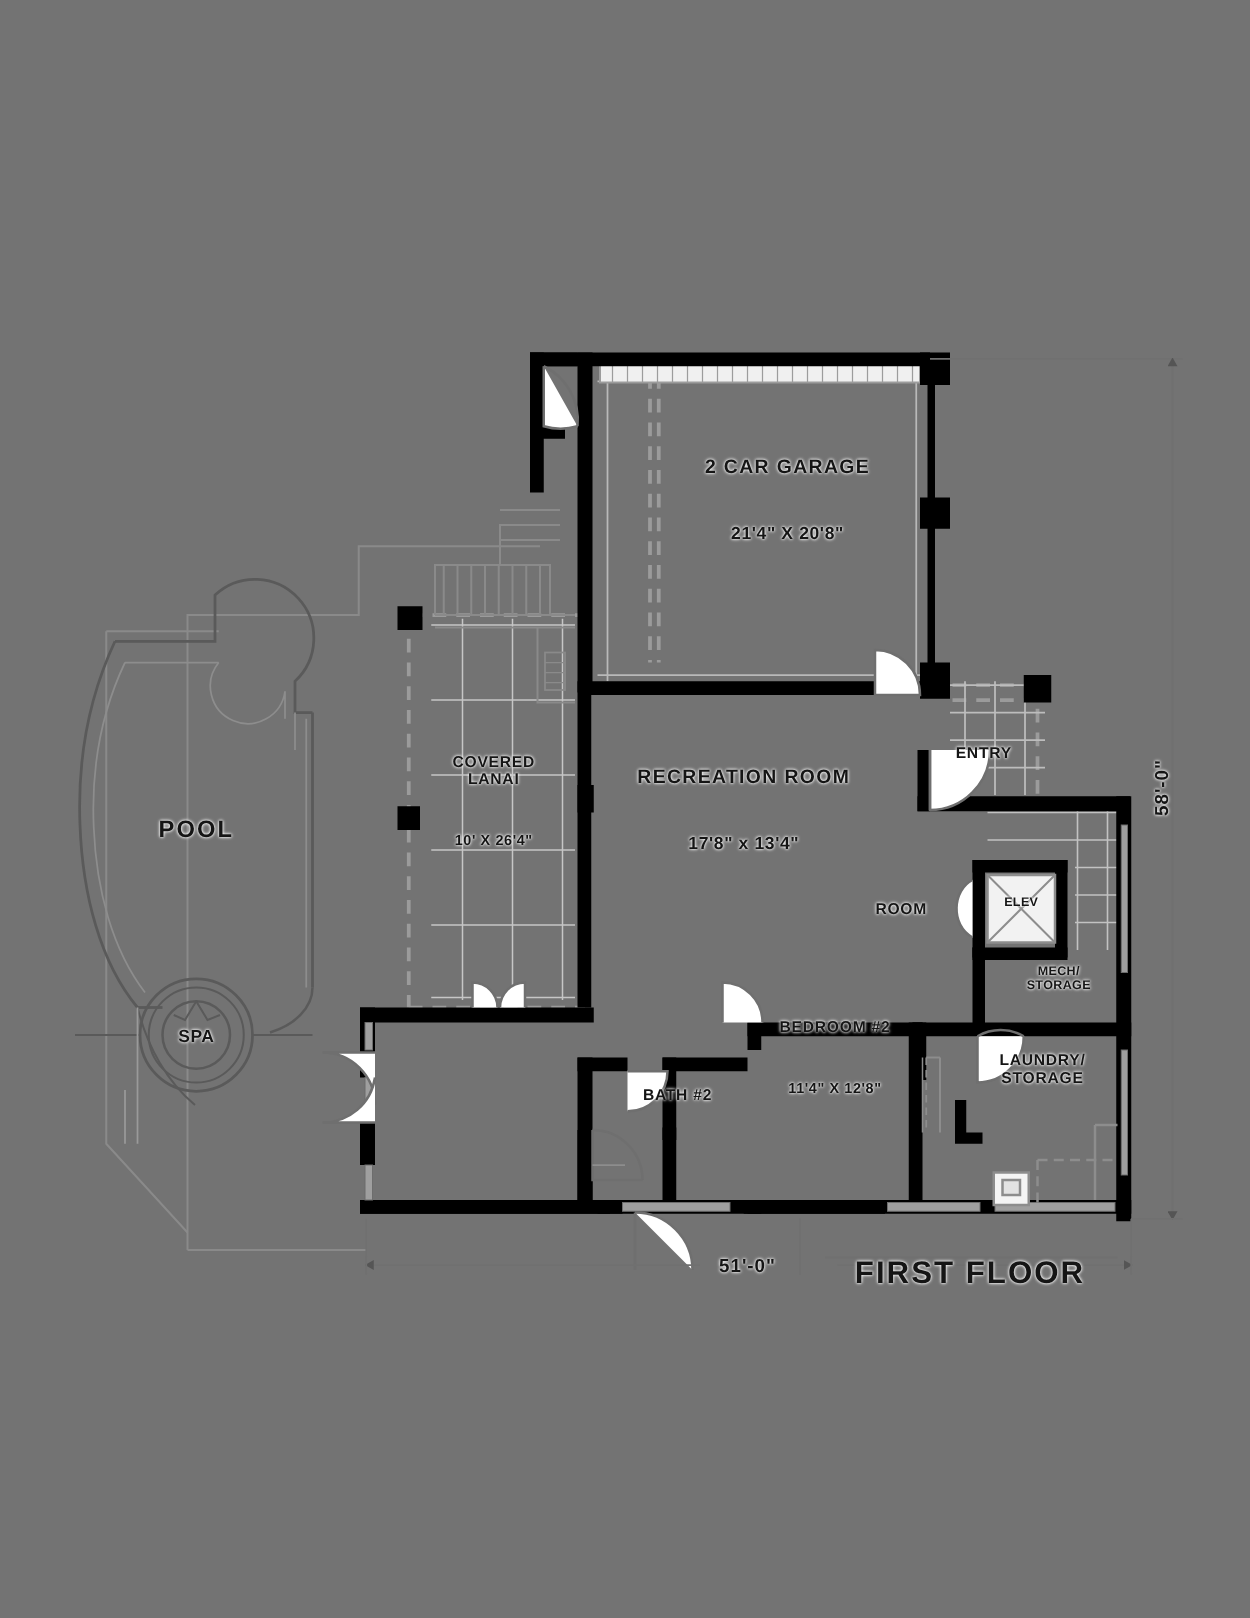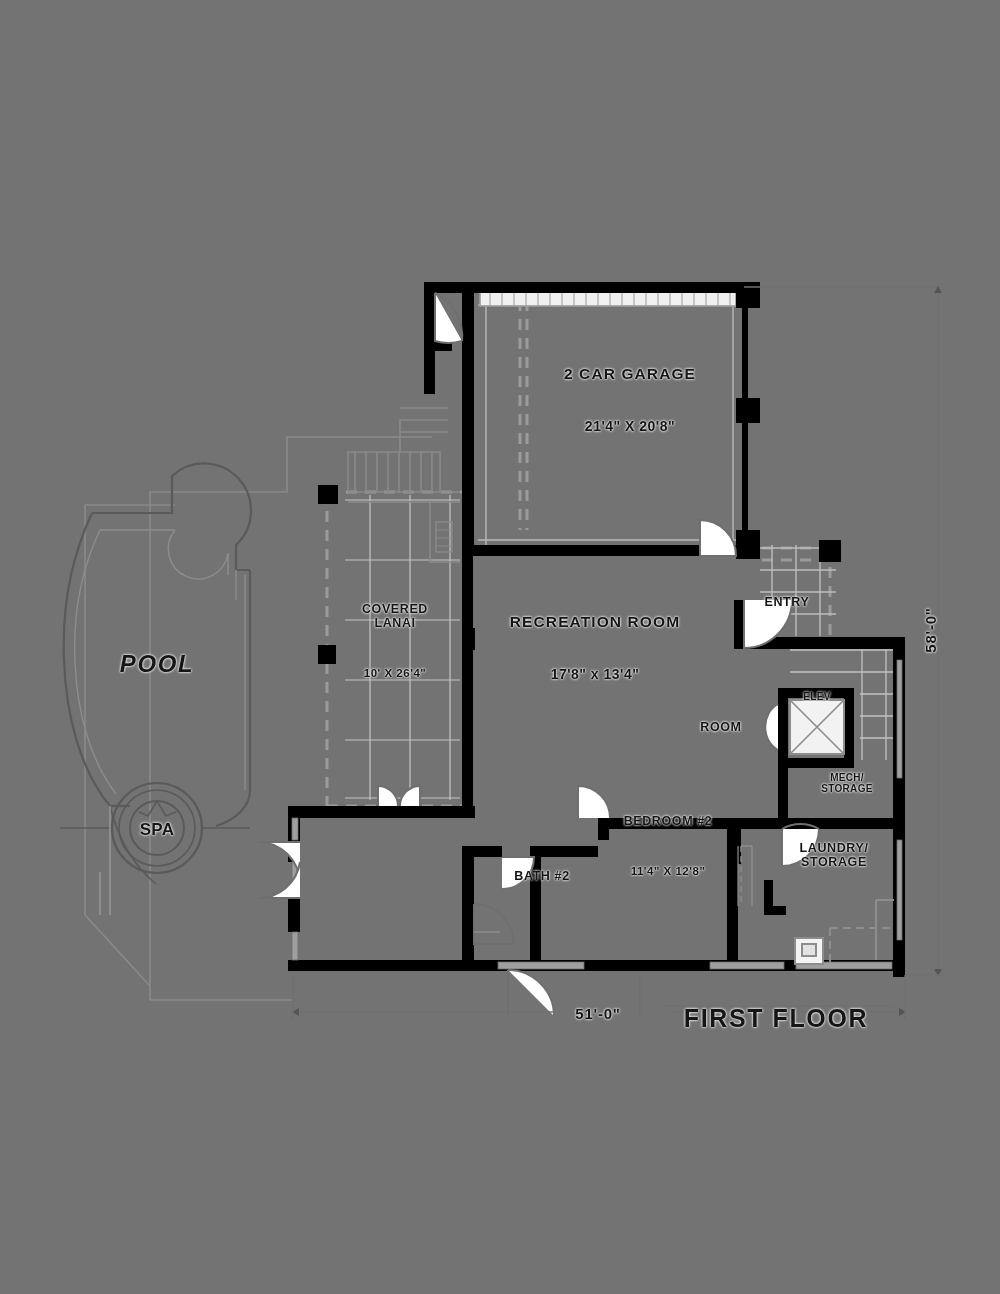--- a/index.html
+++ b/index.html
@@ -384,30 +384,30 @@
   </div>
 
   <div class="lbl small" style="left:721px; top:727px; width:90px; transform:translate(-50%,-50%);">
     <span class="nm">ROOM</span>
   </div>
 
   <div class="lbl small" style="left:787px; top:602px; width:90px; transform:translate(-50%,-50%);">
     <span class="nm">ENTRY</span>
   </div>
 
-  <div class="lbl tiny" style="left:817px; top:696px; width:60px; transform:translate(-50%,-50%);">
+  <div class="lbl tiny" style="left:817px; top:722px; width:60px; transform:translate(-50%,-50%);">
     <span class="nm">ELEV</span>
   </div>
 
   <div class="lbl" style="left:157px; top:664px; width:110px; transform:translate(-50%,-50%);">
-    <span class="nm" style="font-size:24px; letter-spacing:1.6px;font-style:italic;">POOL</span>
+    <span class="nm" style="font-size:19px; letter-spacing:1.6px;">POOL</span>
   </div>
 
   <div class="lbl tiny" style="left:157px; top:829px; width:60px; transform:translate(-50%,-50%);">
-    <span class="nm" style="font-size:17px;">SPA</span>
+    <span class="nm" style="font-size:14px;">SPA</span>
   </div>
 
   <div class="lbl dimtext" style="left:598px; top:1014px; width:120px; transform:translate(-50%,-50%);">
     <span class="nm">51'-0"</span>
   </div>
 
   <div class="lbl dimtext rot" style="left:931px; top:630px; width:120px; transform:translate(-50%,-50%) rotate(-90deg);">
     <span class="nm">58'-0"</span>
   </div>
 

